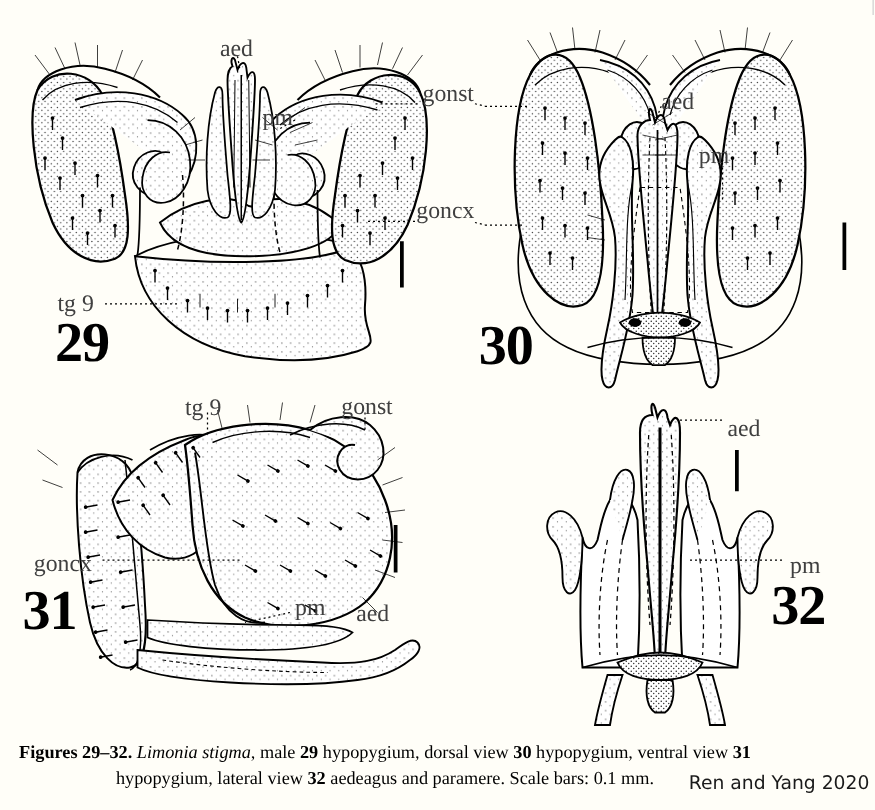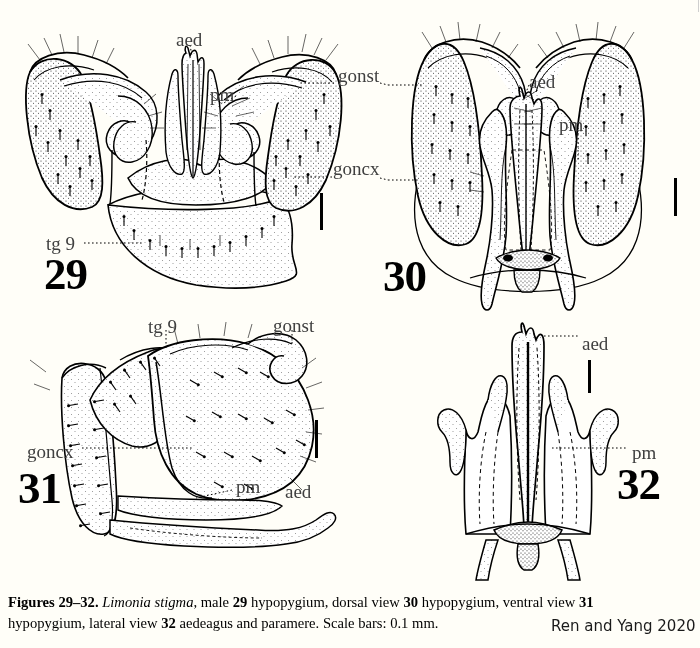--- a/index.html
+++ b/index.html
@@ -47,21 +47,21 @@
   }
   .caption {
     position: absolute;
     left: 8px;
     top: 592px;
     width: 600px;
     font-family: "Liberation Serif", "DejaVu Serif", serif;
     font-size: 14.6px;
     line-height: 21px;
     color: #000;
-    text-align: left;
+    text-align: center;
   }
   .caption b { font-weight: 700; }
   .caption i { font-style: italic; }
   .watermark {
     position: absolute;
     left: 551px;
     top: 618px;
     font-family: "DejaVu Sans", "Liberation Sans", sans-serif;
     font-size: 15px;
     line-height: 16px;

